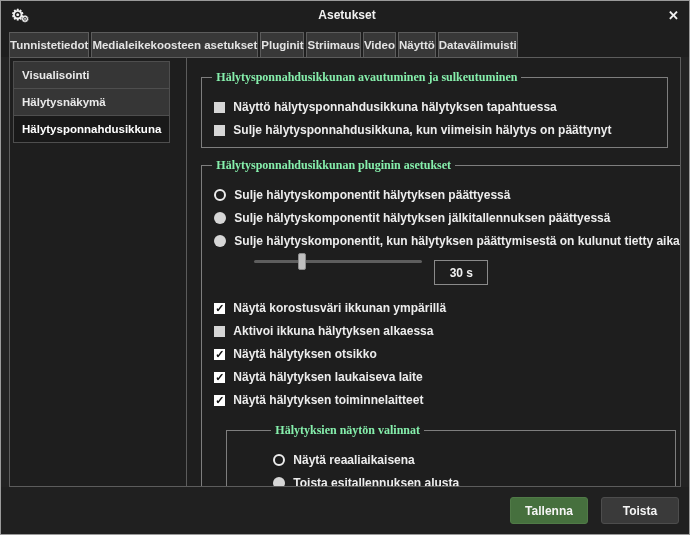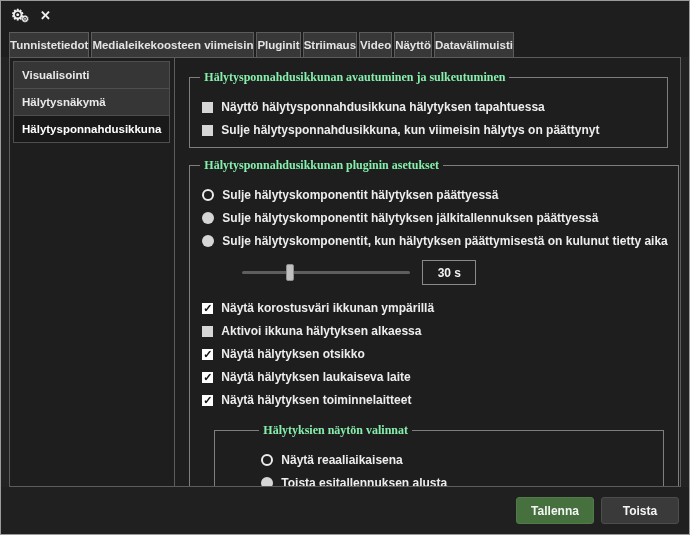--- a/index.html
+++ b/index.html
@@ -60,21 +60,21 @@
     flex:1;
     margin:0 8px;
     border:1px solid #5c5c5c;
     background:#1e1e1e;
     display:flex;
     overflow:hidden;
   }
   .sidebar {
     flex:0 0 142px;
     border-right:1px solid #5c5c5c;
-    padding:3px 4px 0 3px;
+    padding:3px 16px 0 3px;
     display:flex; flex-direction:column;
   }
   .side-item {
     padding:7px 8px;
     background:#363636;
     border:1px solid #4e4e4e;
     border-bottom:none;
     color:#eaeaea;
     white-space:nowrap;
     overflow:hidden;
@@ -132,21 +132,21 @@
     background:#d6d6d6;
     flex:0 0 12px;
   }
   .radio.selected {
     background:transparent;
     border:2.5px solid #ececec;
   }
 
   
   .slider-row {
-    display:flex; align-items:center;
+    display:flex; 
     margin:12px 0 6px 42px;
     gap:12px;
   }
   .track {
     width:168px; height:3px;
     background:#5e5e5e;
     border-radius:2px;
     position:relative;
   }
   .handle {
@@ -164,21 +164,21 @@
   }
 
   .cb-block { margin-top:16px; }
 
   .g3 { margin:16px 4px 0 14px;padding-left:44px; }
 
   
   .footer {
     flex:0 0 47px;
     display:flex; align-items:center; justify-content:flex-end;
-    gap:7px;
+    gap:13px;
     padding:0 10px;
     background:#202020;
   }
   .btn {
     min-width:78px; height:27px;
     display:flex; align-items:center; justify-content:center;
     border-radius:3px;
     padding:0 14px;
     color:#f5f5f5;
     cursor:default;
@@ -189,26 +189,27 @@
 </head>
 <body>
 
 <div class="window">
 
   <div class="titlebar">
     <span class="gears">
       <span class="g1">⚙</span>
       <span class="g2">⚙</span>
     </span>
+    <span class="title">Asetukset</span>
     <span class="close-x">✕</span>
   </div>
 
   <div class="tabbar">
     <span class="tab">Tunnistetiedot</span>
-    <span class="tab">Medialeikekoosteen viimeisin</span>
+    <span class="tab">Medialeikekoosteen asetukset</span>
     <span class="tab">Pluginit</span>
     <span class="tab">Striimaus</span>
     <span class="tab">Video</span>
     <span class="tab">Näyttö</span>
     <span class="tab">Datavälimuisti</span>
 
   </div>
 
   <div class="panel">
 

